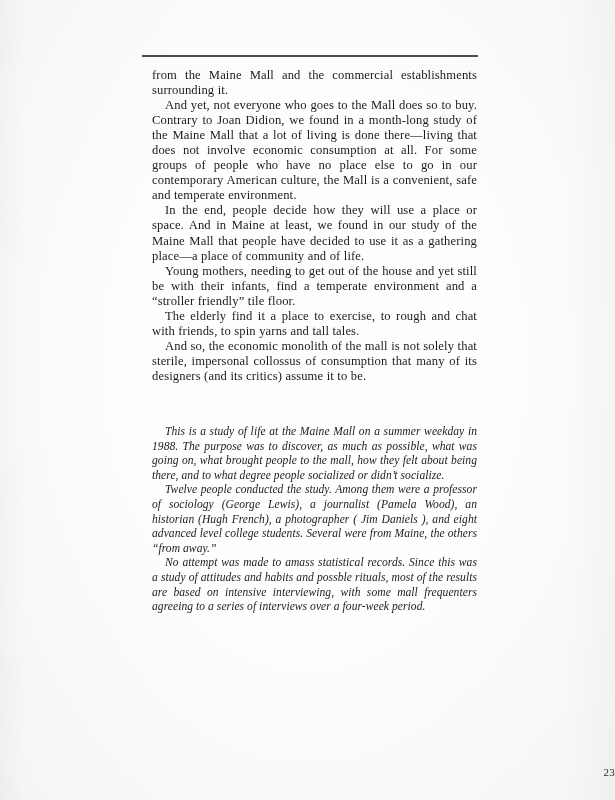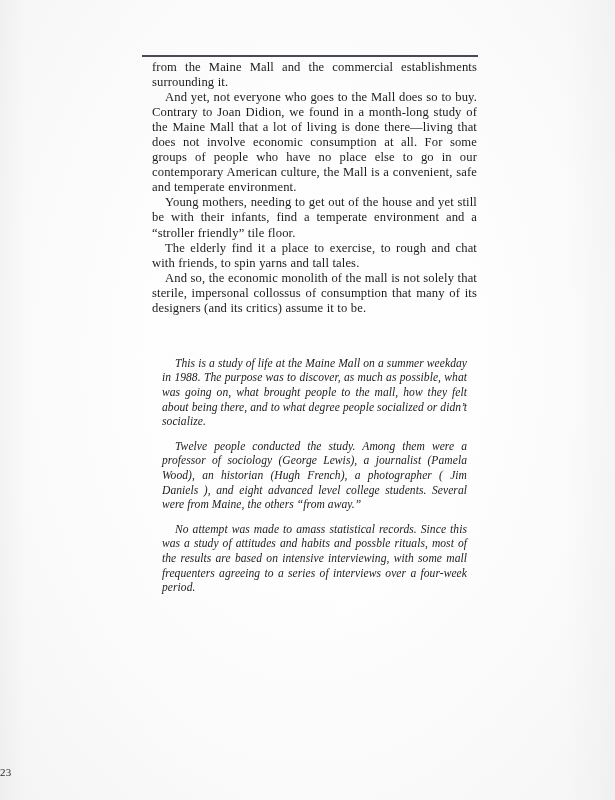--- a/index.html
+++ b/index.html
@@ -43,21 +43,21 @@
   .top-rule {
     position: absolute;
     left: 142px;
     top: 55px;
     width: 336px;
     height: 2px;
     background: #4a4a52;
   }
 
   .body-block {
-    margin-top: 4px;
+    margin-top: 12px;
   }
 
   p.body-par {
     margin: 0;
     font-size: 12.6px;
     line-height: 15.05px;
     text-align: justify;
     text-indent: 13px;
     -webkit-hyphens: none;
     hyphens: none;
@@ -66,52 +66,53 @@
   }
   p.body-par.first {
     text-indent: 0;
   }
 
   .notes-block {
     margin-top: 40px;
   }
 
   p.note-par {
-    margin: 10px;
+    margin: 0;
     font-size: 11.55px;
     line-height: 14.6px;
     text-align: justify;
     text-indent: 13px;
     font-style: italic;
     letter-spacing: 0.005em;
   }
 
   .folio {
     position: absolute;
     left: 0;
     right: 0;
     top: 766px;
-    text-align: left;
+    text-align: right;
     font-size: 11px;
     letter-spacing: 0.02em;
     color: #2a2a2a;
   }
 </style>
 </head>
 <body>
 
 <div class="page-scan"></div>
 
 <div class="top-rule"></div>
 
 <div class="text-column">
 
   <div class="body-block">
     <p class="body-par first">from the Maine Mall and the commercial establishments surrounding it.</p>
     <p class="body-par">And yet, not everyone who goes to the Mall does so to buy. Contrary to Joan Didion, we found in a month-long study of the Maine Mall that a lot of living is done there—living that does not involve economic consumption at all. For some groups of people who have no place else to go in our contemporary American culture, the Mall is a convenient, safe and temperate environment.</p>
+    <p class="body-par">In the end, people decide how they will use a place or space. And in Maine at least, we found in our study of the Maine Mall that people have decided to use it as a gathering place—a place of community and of life.</p>
     <p class="body-par">Young mothers, needing to get out of the house and yet still be with their infants, find a temperate environment and a “stroller friendly” tile floor.</p>
     <p class="body-par">The elderly find it a place to exercise, to rough and chat with friends, to spin yarns and tall tales.</p>
     <p class="body-par">And so, the economic monolith of the mall is not solely that sterile, impersonal collossus of consumption that many of its designers (and its critics) assume it to be.</p>
   </div>
 
   <div class="notes-block">
     <p class="note-par">This is a study of life at the Maine Mall on a summer weekday in 1988. The purpose was to discover, as much as possible, what was going on, what brought people to the mall, how they felt about being there, and to what degree people socialized or didn’t socialize.</p>
     <p class="note-par">Twelve people conducted the study. Among them were a professor of sociology (George Lewis), a journalist (Pamela Wood), an historian (Hugh French), a photographer ( Jim Daniels ), and eight advanced level college students. Several were from Maine, the others “from away.”</p>
     <p class="note-par">No attempt was made to amass statistical records. Since this was a study of attitudes and habits and possble rituals, most of the results are based on intensive interviewing, with some mall frequenters agreeing to a series of interviews over a four-week period.</p>
 

